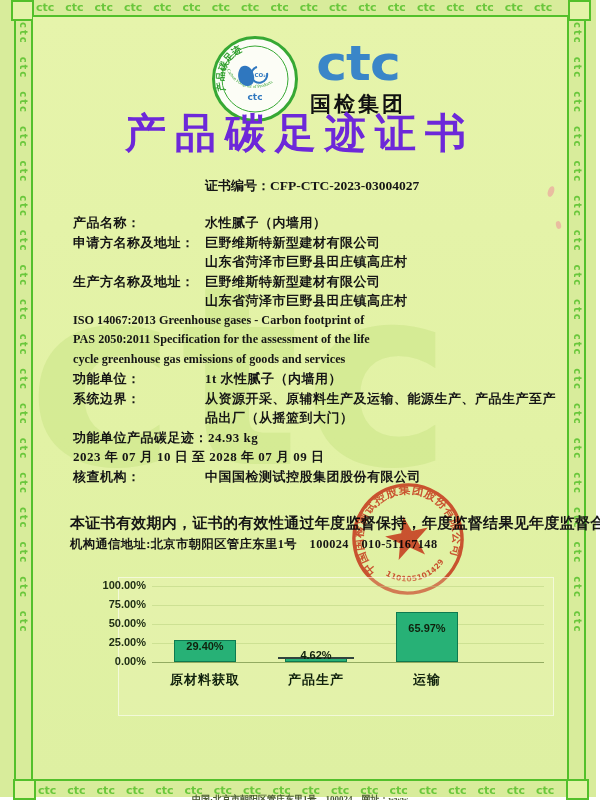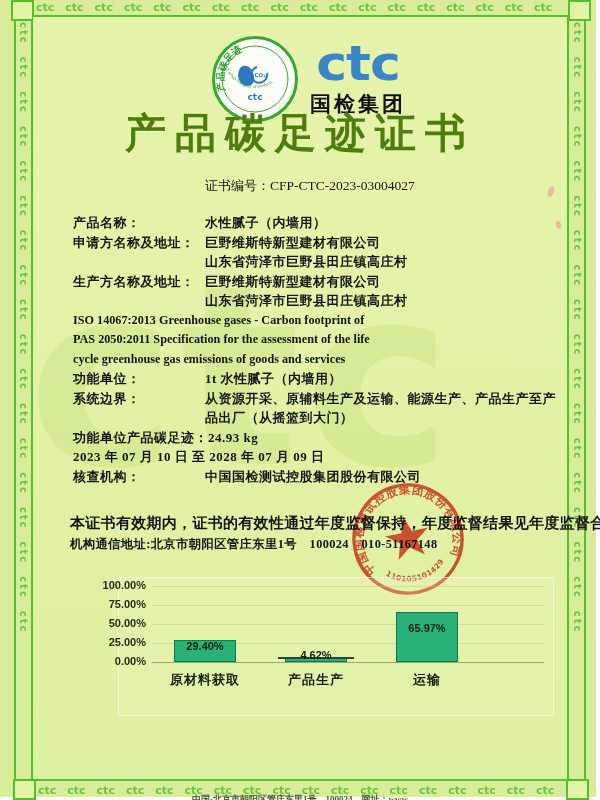--- a/index.html
+++ b/index.html
@@ -35,22 +35,22 @@
   #watermark{left:28px;top:268px;font-family:"DejaVu Sans",sans-serif;font-weight:700;
     font-size:250px;line-height:220px;color:rgba(200,227,132,0.5);letter-spacing:4px;}
   
   #round-logo{left:211px;top:35px;}
   #ctc-wordmark{left:310px;top:36px;width:96px;font-family:"DejaVu Sans",sans-serif;
     font-weight:700;font-size:52px;line-height:54px;color:#3a86c8;letter-spacing:-1px;
     transform:scaleY(.92);text-align:center;}
   #ctc-subtitle{left:303px;top:90px;width:110px;font-size:21px;font-weight:700;
     letter-spacing:3px;text-align:center;color:#111;}
   #page-title{left:0;top:106px;width:600px;text-align:center;font-size:41px;
-    font-weight:700;color:#4d7c0f;letter-spacing:9px;}
-  #cert-no{left:205px;top:177px;font-size:13px;font-weight:400;white-space:nowrap;}
+    font-weight:700;color:#6d28d9;letter-spacing:9px;}
+  #cert-no{left:205px;top:177px;font-size:13px;font-weight:700;white-space:nowrap;}
   #cert-no .num{font-size:13.5px;}
   
   #fields{left:73px;top:213px;width:480px;}
   .frow{display:flex;align-items:flex-start;}
   .flabel{min-width:132px;font-size:13px;font-weight:700;line-height:19.5px;
     letter-spacing:.5px;white-space:nowrap;}
   .fvals{flex:1;}
   .fline{font-size:13px;font-weight:700;line-height:19.5px;letter-spacing:.5px;
     white-space:nowrap;}
   .fline.en{font-size:12.2px;letter-spacing:0;}

